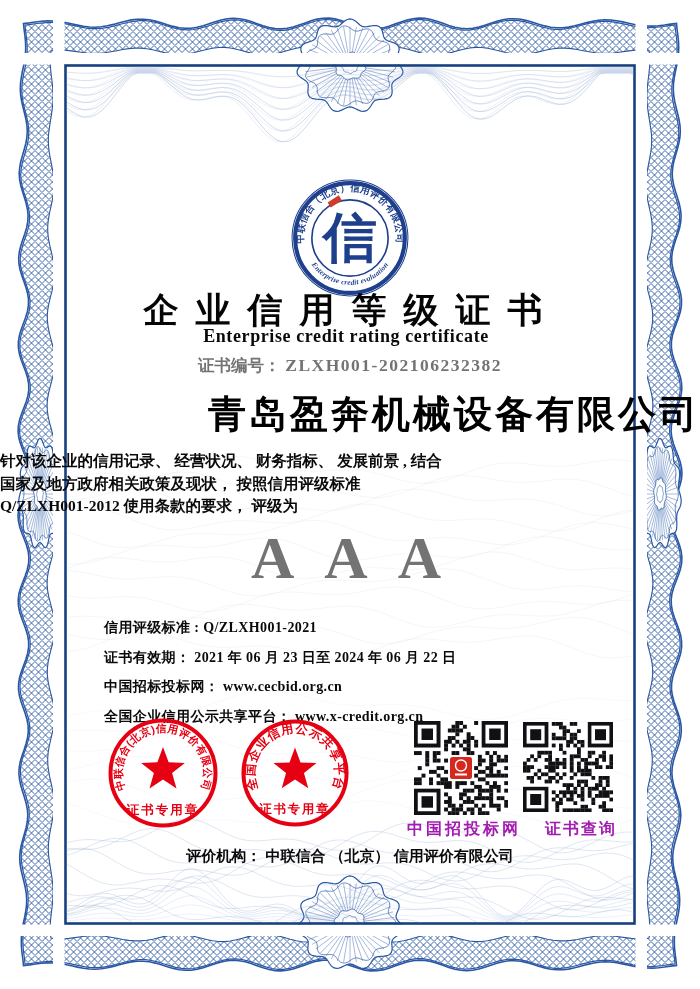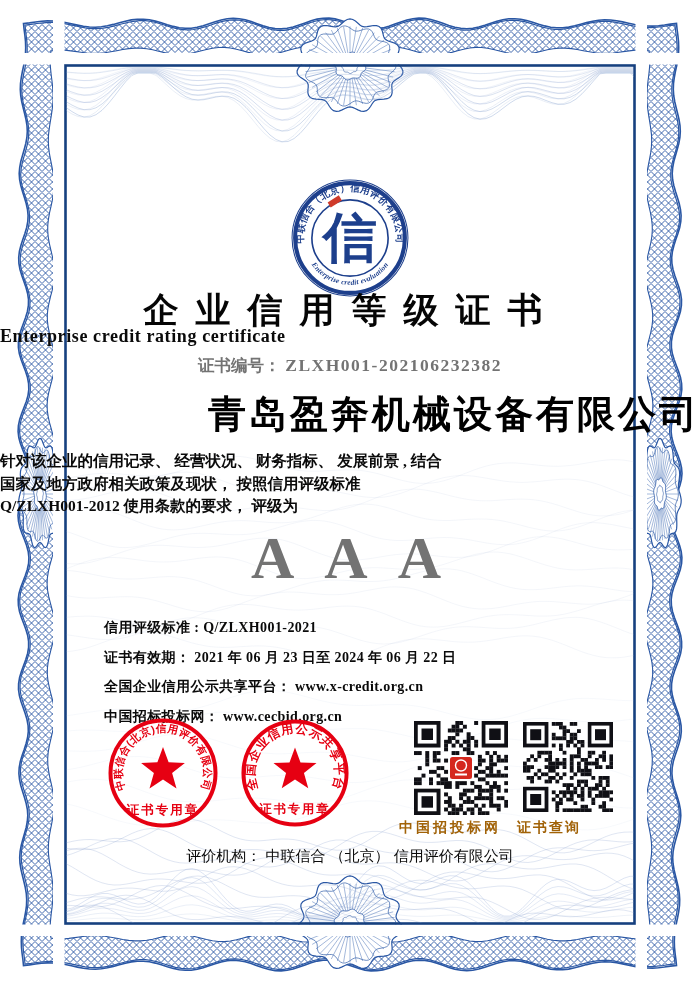--- a/index.html
+++ b/index.html
@@ -4,43 +4,43 @@
 <style>
   html,body{margin:0;padding:0;background:#ffffff;}
   .cert{position:relative;width:700px;height:989px;background:#fff;overflow:hidden;
         font-family:"Liberation Sans", sans-serif;}
   .abs{position:absolute;}
   #deco{position:absolute;left:0;top:0;}
   .logo{left:289px;top:179px;width:122px;height:118px;}
   .title{left:0;right:0;top:287px;text-align:center;font-size:35px;font-weight:900;
          letter-spacing:17px;padding-left:3px;color:#050505;
          font-family:"Liberation Sans", sans-serif;}
-  .subtitle{left:0;right:8px;top:326px;font-size:18px;font-weight:bold;
+  .subtitle{left:0;right:8px;top:326px;text-align:center;font-size:18px;font-weight:bold;
             font-family:"Liberation Serif", serif;color:#0a0a0a;letter-spacing:0.6px;}
   .certno{left:0;right:0;top:355px;text-align:center;font-size:16.5px;font-weight:bold;color:#737373;}
   .certno .v{font-family:"Liberation Serif", serif;letter-spacing:1.5px;font-size:17.5px;}
   .company{left:0;right:0;top:389px;text-align:right;font-size:38px;font-weight:900;
            letter-spacing:3px;color:#000;}
   .statement{left:0;right:0;top:450px;text-align:left;font-size:15.5px;font-weight:bold;
              line-height:22.5px;color:#0a0a0a;font-family:"Liberation Serif", serif;}
   .rating{left:0;right:0;top:516px;text-align:center;font-size:60px;font-weight:bold;
           font-family:"Liberation Serif", serif;color:#737373;letter-spacing:30px;padding-left:22px;
           line-height:84px;}
   .info{left:104px;top:613px;font-size:14px;font-weight:bold;color:#0a0a0a;
         font-family:"Liberation Serif", serif;letter-spacing:0.4px;}
   .info div{height:29.5px;line-height:29.5px;}
   .seal{pointer-events:none;}
   .seal1{left:104px;top:716px;}
   .seal2{left:237px;top:717px;}
   .qr1{left:414px;top:721px;}
   .qr2{left:523px;top:722px;}
-  .qr-label{top:819px;text-align:left;font-size:14px;font-weight:bold;color:#a16207;}
+  .qr-label{top:819px;text-align:right;font-size:16px;font-weight:bold;color:#a21caf;}
   .qr-label.l1{left:399px;width:122px;letter-spacing:3px;}
   .qr-label.l2{left:517px;width:100px;letter-spacing:2px;}
-  .footer{left:0;right:0;top:847px;text-align:center;font-size:15px;font-weight:normal;color:#0a0a0a;}
+  .footer{left:0;right:0;top:847px;text-align:center;font-size:15px;font-weight:bold;color:#0a0a0a;}
 </style>
 </head>
 <body>
 
 <div class="cert">
 
   <svg id="deco" width="700" height="989" viewBox="0 0 700 989">
       <defs>
         <pattern id="mesh" width="7" height="7" patternUnits="userSpaceOnUse">
           <path d="M0,3.5 L3.5,0 L7,3.5 L3.5,7 Z" fill="none" stroke="#2a57a4" stroke-width="0.9"></path>
@@ -341,22 +341,22 @@
     <div>针对该企业的信用记录、 经营状况、 财务指标、 发展前景 , 结合</div>
     <div>国家及地方政府相关政策及现状， 按照信用评级标准</div>
     <div>Q/ZLXH001-2012 使用条款的要求， 评级为</div>
   </div>
 
   <div class="abs rating">AAA</div>
 
   <div class="abs info">
     <div>信用评级标准 : Q/ZLXH001-2021</div>
     <div>证书有效期： 2021 年 06 月 23 日至 2024 年 06 月 22 日</div>
+    <div>中国招标投标网： www.cecbid.org.cn</div>
     <div>全国企业信用公示共享平台： www.x-credit.org.cn</div>
-    <div>中国招标投标网： www.cecbid.org.cn</div>
   </div>
 
   <svg class="abs seal seal1" width="118" height="114" viewBox="0 0 118 114">
     <circle cx="59" cy="57" r="52.5" fill="none" stroke="#e60012" stroke-width="4"></circle>
     <path id="sealArc1" d="M23.5,77.5 A41 41 0 1 1 94.5,77.5" fill="none"></path>
     <text font-size="10.5" font-weight="bold" fill="#e60012" letter-spacing="0.5">
       <textPath href="#sealArc1" startOffset="50%" text-anchor="middle">中联信合(北京)信用评价有限公司</textPath>
     </text>
     <path transform="translate(59,54)" fill="#e60012" d="M0,-23 L5.6,-7.8 L21.9,-7.1 L9.1,3 L13.5,18.6 L0,9.6 L-13.5,18.6 L-9.1,3 L-21.9,-7.1 L-5.6,-7.8 Z"></path>
     <text x="59" y="98" font-size="12.5" font-weight="bold" fill="#e60012" text-anchor="middle" letter-spacing="2">证书专用章</text>

